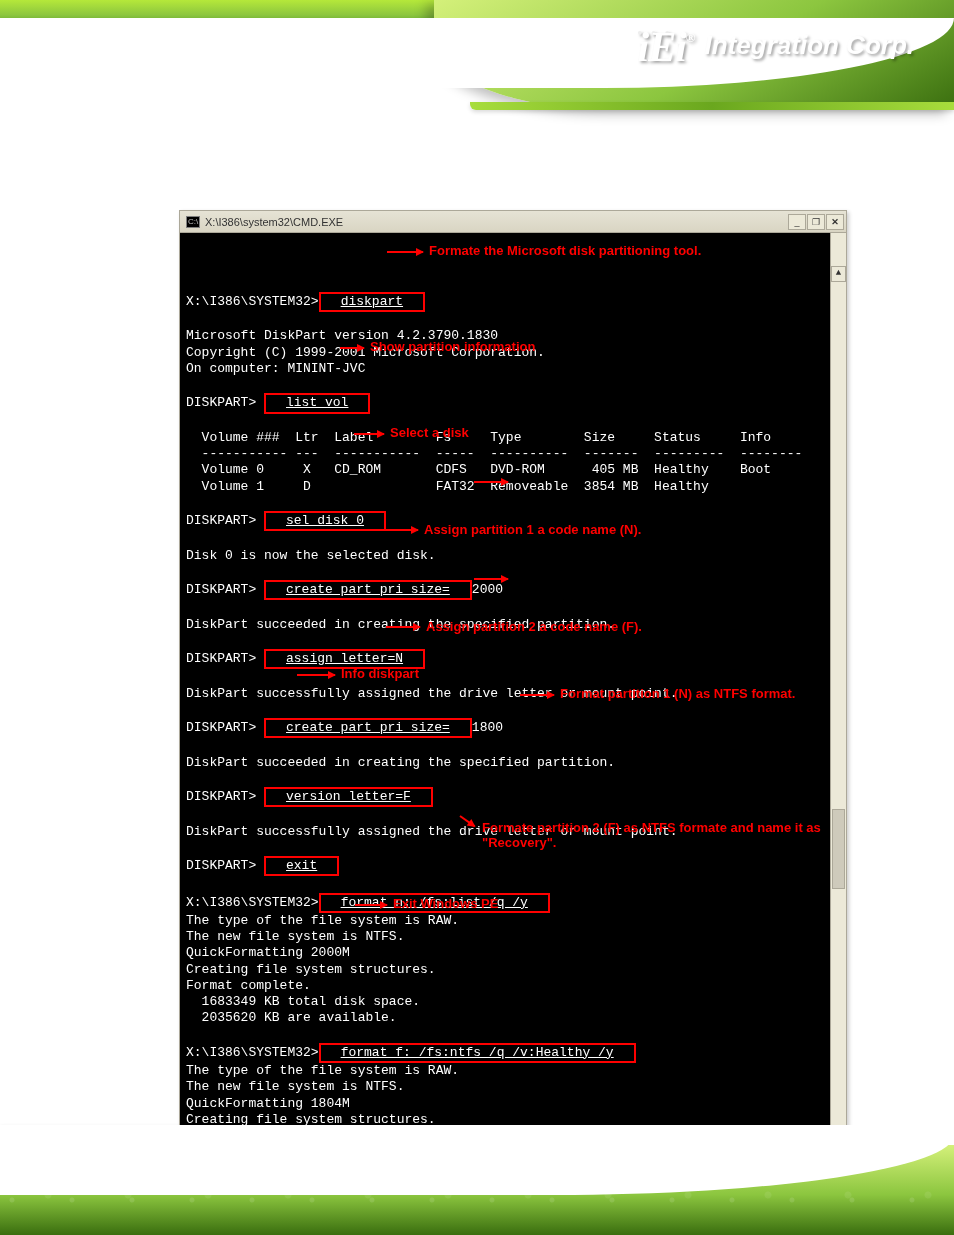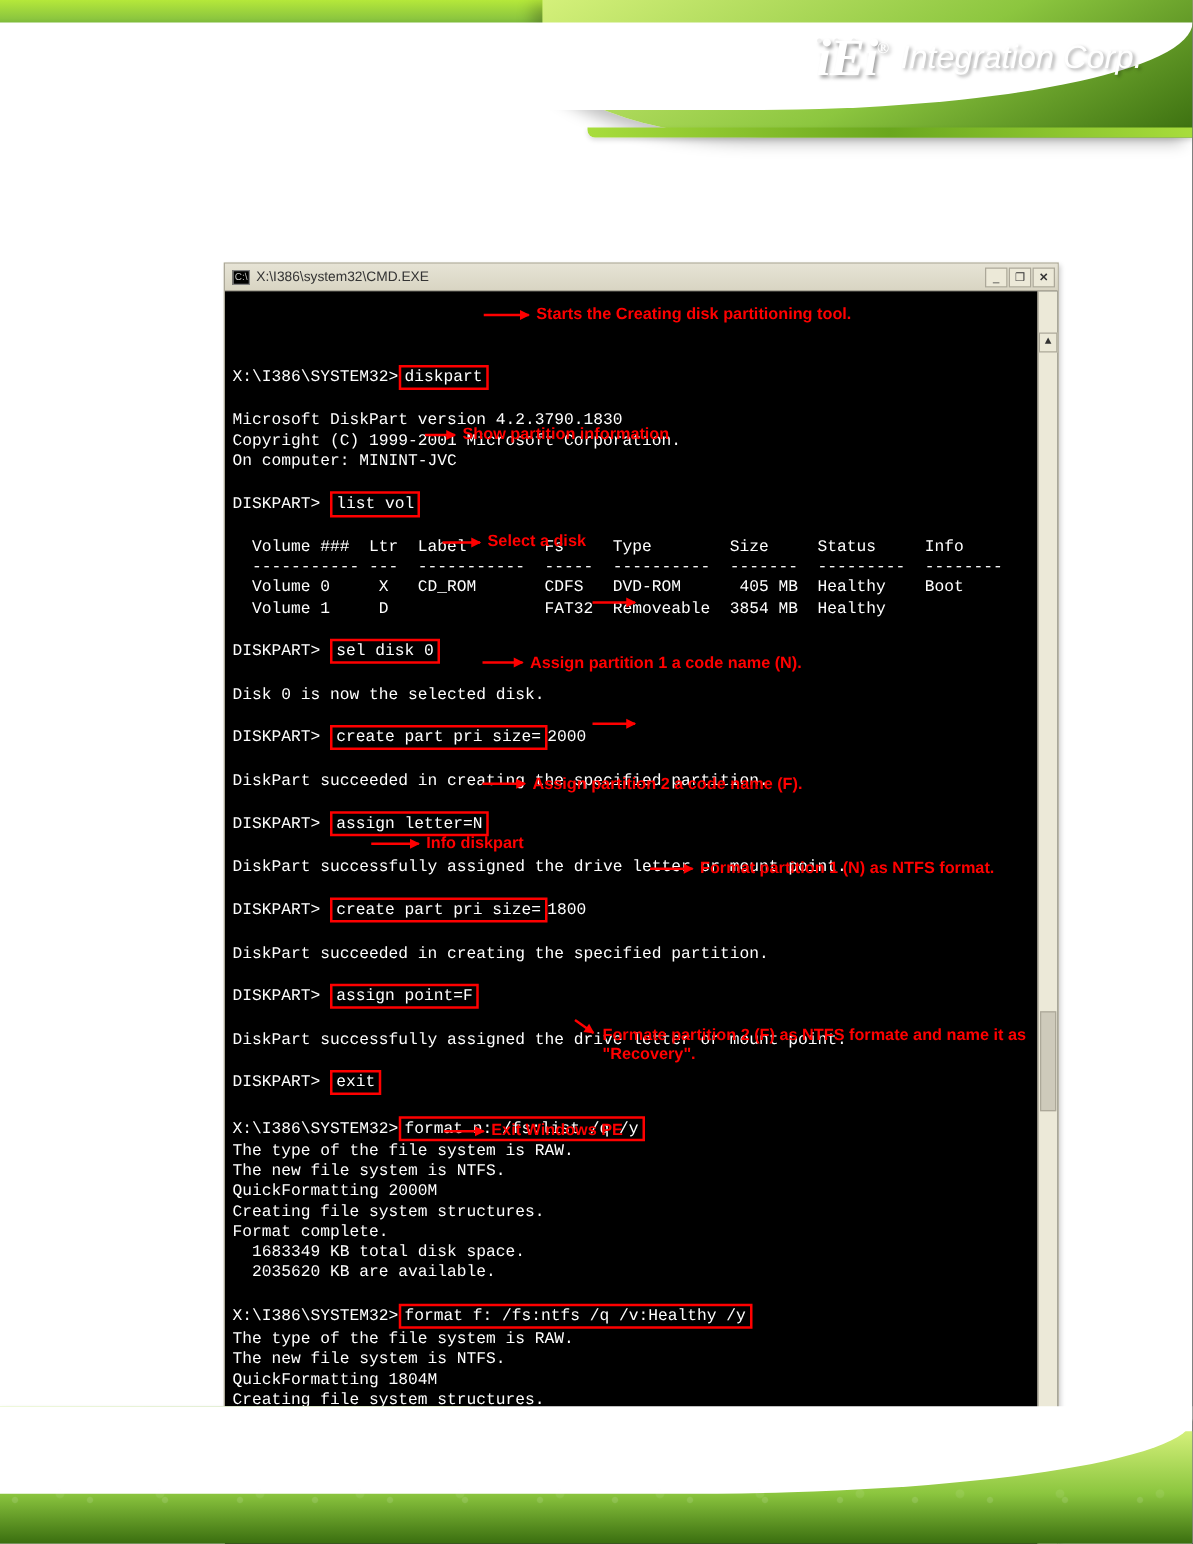--- a/index.html
+++ b/index.html
@@ -5,21 +5,21 @@
   * { margin: 0; padding: 0; box-sizing: border-box; }
   body { width: 954px; height: 1235px; background: #fff; font-family: Arial, sans-serif; position: relative; overflow: hidden; }
 
   .top-banner { position: absolute; top: 0; left: 0; right: 0; height: 115px; }
   .swoosh-green-top { position: absolute; top: 0; left: 0; right: 0; height: 25px; background: linear-gradient(180deg, #b5e83a 0%, #8cc63f 60%, #5a9e2d 100%); }
   .swoosh-white-wave { position: absolute; top: 18px; left: 0; right: 0; height: 70px; background: #fff; border-radius: 0 0 400px 0 / 0 0 80px 0; }
   .swoosh-green-blob { position: absolute; top: 0; right: 0; width: 520px; height: 110px; background: linear-gradient(150deg, #d4f07a 0%, #8cc63f 55%, #3a6e0f 100%); border-radius: 0 0 0 180px / 0 0 0 70px; box-shadow: -8px 4px 12px rgba(0,0,0,0.25); }
   .brand { position: absolute; top: 28px; right: 40px; display: flex; align-items: center; gap: 10px; }
   .brand-logo-iei { font-family: "Times New Roman", serif; font-size: 42px; font-weight: bold; font-style: italic; color: #fff; letter-spacing: -1px; text-shadow: 2px 2px 3px rgba(0,0,0,0.35); line-height: 0.7; }
   .brand-logo-iei .dot-row { font-size: 13px; letter-spacing: 3px; display: block; margin-bottom: -4px; color: #eee; font-style: normal; }
-  .brand-text { font-family: Arial, sans-serif; font-size: 26px; font-weight: normal; font-style: italic; color: #fff; text-shadow: 2px 2px 3px rgba(0,0,0,0.35); }
+  .brand-text { font-family: Arial, sans-serif; font-size: 26px; font-weight: bold; font-style: italic; color: #fff; text-shadow: 2px 2px 3px rgba(0,0,0,0.35); }
 
   .slim-green-line { position: absolute; top: 102px; left: 470px; right: 0; height: 8px; background: linear-gradient(90deg, #a8dd3c, #6aa71e, #a8dd3c); border-radius: 0 0 0 6px; box-shadow: 0 2px 4px rgba(0,0,0,0.15); }
 
   .bottom-banner { position: absolute; bottom: 0; left: 0; right: 0; height: 130px; }
   .swoosh-green-bottom { position: absolute; bottom: 0; left: 0; right: 0; height: 90px; background: linear-gradient(0deg, #3a6e0f 0%, #8cc63f 45%, #d4f07a 100%); }
   .swoosh-white-wave-bottom { position: absolute; bottom: 40px; left: 0; right: 0; height: 70px; background: #fff; border-radius: 0 0 400px 0 / 0 0 60px 0; }
   .slim-green-line-bottom-left { position: absolute; bottom: 102px; left: 0; width: 380px; height: 8px; background: linear-gradient(90deg, #a8dd3c, #6aa71e, #a8dd3c); border-radius: 0 6px 0 0; box-shadow: 0 2px 4px rgba(0,0,0,0.15); }
   .bg-overlay-bottom { position: absolute; bottom: 0; left: 0; right: 0; height: 55px; background-image: radial-gradient(circle at 20% 50%, rgba(255,255,255,0.3) 2px, transparent 3px), radial-gradient(circle at 60% 30%, rgba(255,255,255,0.2) 3px, transparent 4px); background-size: 60px 40px, 80px 50px; opacity: .4; }
 
   .terminal-window { position: absolute; top: 210px; left: 179px; width: 668px; background: #ece9d8; border: 1px solid #aca899; box-shadow: 2px 2px 4px rgba(0,0,0,0.2); }
@@ -27,21 +27,21 @@
   .titlebar-icon { width: 14px; height: 12px; background: #000; border: 1px solid #808080; margin-right: 5px; display: inline-flex; align-items: center; justify-content: center; font-size: 8px; color: #c0c0c0; }
   .titlebar-spacer { flex: 1; }
   .winbtn { width: 18px; height: 16px; background: #ece9d8; border: 1px solid #aca899; margin-left: 1px; display: flex; align-items: center; justify-content: center; font-size: 9px; font-family: Arial; color: #333; }
   .winbtn.close { font-weight: bold; }
 
   .terminal-body { background: #000; color: #fff; font-family: "Courier New", monospace; font-size: 13px; line-height: 1.25; padding: 10px 8px 6px 6px; white-space: pre; position: relative; }
   .terminal-body .scrolltrack { position: absolute; top: 0; right: 0; width: 16px; bottom: 0; background: #ece9d8; border-left: 1px solid #aca899; }
   .scrolltrack .arrow { height: 16px; background: #ece9d8; border: 1px solid #aca899; display: flex; align-items: center; justify-content: center; font-size: 9px; color: #333; }
   .scrolltrack .thumb { position: absolute; left: 1px; right: 1px; background: #cecabb; border: 1px solid #aca899; }
 
-  .cmd-box { border: 2px solid #ff0000; display: inline-block; padding: 0 3px; }
+  .cmd-box { border: 2px solid #ff0000; display: inline-block; padding: 0 20px; text-decoration: underline; }
   .red-label { color: #ff0000; font-weight: bold; font-family: Arial, sans-serif; font-size: 13px; position: absolute; white-space: normal; }
   .red-arrow { position: absolute; height: 0; border-top: 2px solid #ff0000; }
   .red-arrow::after { content: ""; position: absolute; right: -1px; top: -5px; width: 0; height: 0; border-left: 8px solid #ff0000; border-top: 4px solid transparent; border-bottom: 4px solid transparent; }
 
   .content-lines { position: relative; padding-right: 18px; }
 </style>
 </head>
 <body>
 
 <div class="top-banner">
@@ -96,21 +96,21 @@
 <span>DiskPart succeeded in creating the specified partition.</span>
 
 <span>DISKPART&gt; </span><span class="cmd-box">assign letter=N</span>
 
 <span>DiskPart successfully assigned the drive letter or mount point.</span>
 
 <span>DISKPART&gt; </span><span class="cmd-box"><span>create part pri size=</span></span><span>1800</span>
 
 <span>DiskPart succeeded in creating the specified partition.</span>
 
-<span>DISKPART&gt; </span><span class="cmd-box">assign point=F</span>
+<span>DISKPART&gt; </span><span class="cmd-box">version letter=F</span>
 
 <span>DiskPart successfully assigned the drive letter or mount point.</span>
 
 <span>DISKPART&gt; </span><span class="cmd-box">exit</span>
 
 <span>X:\I386\SYSTEM32&gt;</span><span class="cmd-box">format n: /fs:list /q /y</span>
 <span>The type of the file system is RAW.</span>
 <span>The new file system is NTFS.</span>
 <span>QuickFormatting 2000M</span>
 <span>Creating file system structures.</span>
@@ -124,21 +124,21 @@
 <span>QuickFormatting 1804M</span>
 <span>Creating file system structures.</span>
 <span>Format complete.</span>
 <span>  1847474 KB total disk space.</span>
 <span>  1835860 KB are available.</span>
 
 <span>X:\I386\SYSTEM32&gt;</span><span class="cmd-box">exit</span><span>-</span></div>
 
 
 <div class="red-arrow" style="top:18px;left:207px;width:36px"></div>
-<div class="red-label" style="top:10px;left:249px">Starts the Creating disk partitioning tool.</div>
+<div class="red-label" style="top:10px;left:249px">Formate the Microsoft disk partitioning tool.</div>
 
 <div class="red-arrow" style="top:114px;left:160px;width:24px"></div>
 <div class="red-label" style="top:106px;left:190px">Show partition information</div>
 
 <div class="red-arrow" style="top:200px;left:174px;width:30px"></div>
 <div class="red-label" style="top:192px;left:210px">Select a disk</div>
 
 <div class="red-arrow" style="top:248px;left:294px;width:34px"></div>
 
 <div class="red-arrow" style="top:296px;left:206px;width:32px"></div>

